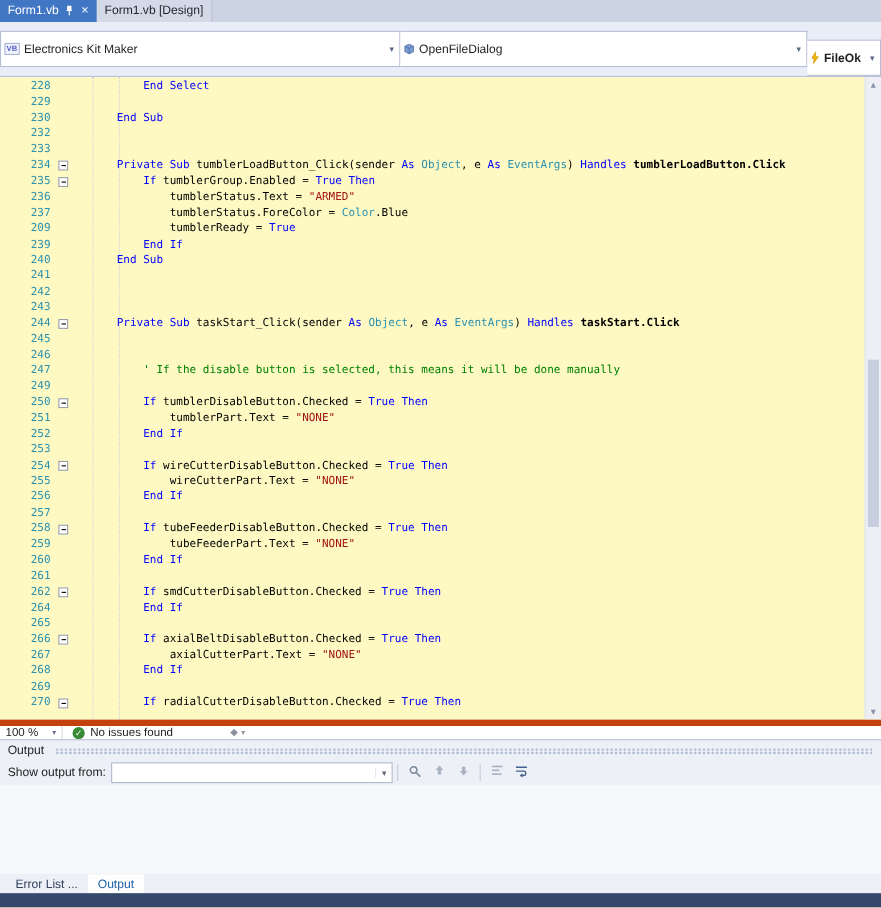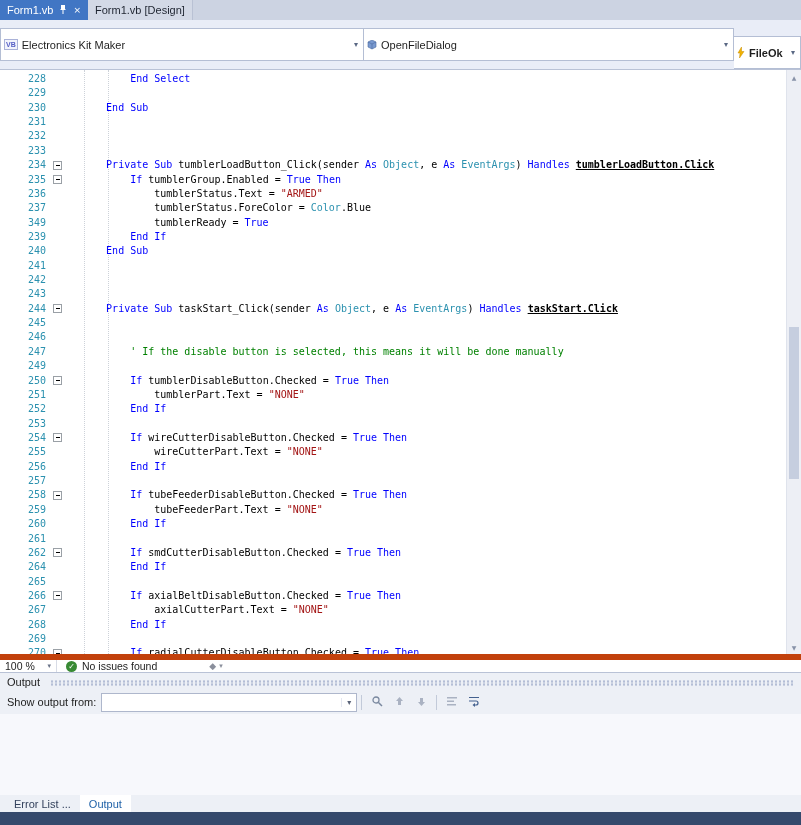--- a/index.html
+++ b/index.html
@@ -18,32 +18,32 @@
   .navbar { flex:0 0 19px; background:#e9edf7; border-bottom:1px solid #b9c2d6; display:flex; align-items:center; }
   .combo { height:33px; background:#fff; border:1px solid #b4bed4; display:flex; align-items:center; font-size:11px; color:#1e1e1e; padding:0 2px 0 3px; overflow:hidden; }
   .combo.c1 { width:364px; }
   .combo.c2 { width:370px; border-left:none; }
   .combo.c3 { flex:1; border-left:none; font-weight:bold;margin-top:16px; }
   .combo .arrow { margin-left:auto; color:#5a6884; font-size:8px; padding:0 3px; font-family:"DejaVu Sans",sans-serif; }
   .vb-badge { font-size:7px; font-weight:bold; color:#5660c6; border:1px solid #aab2d8; padding:0 1px; margin-right:4px; line-height:9px; background:#f2f4fc; }
   .combo-ic { margin-right:4px; display:flex; align-items:center; }
 
   
-  .editor { flex:1 1 auto; position:relative; background:#ffffff; overflow:hidden; }
+  .editor { flex:1 1 auto; position:relative; background:#fef9c3; overflow:hidden; }
   .guide { position:absolute; top:0; bottom:0; width:0; border-left:1px dotted #cdd2d9; }
   .g0 { left:84px; } .g4 { left:108px; }
   .lines { position:absolute; top:0; left:0; right:15px; bottom:0; padding-top:2px; font-family:"DejaVu Sans Mono",monospace; font-size:10px; line-height:14.37px; }
   .cl { display:flex; height:14.37px; }
   .ln { flex:0 0 46px; text-align:right; color:#2b91af; }
   .fold { flex:0 0 22px; position:relative; }
   .foldbox { position:absolute; left:7px; top:2.5px; width:9px; height:9px; border:1px solid #9aa0a6; background:#fff; }
   .foldbox::after { content:""; position:absolute; left:1.5px; right:1.5px; top:3px; height:1px; background:#000; }
   .code { white-space:pre; color:#000; padding-left:14px; }
   .tk-k { color:#0000ff; } .tk-t { color:#2b91af; } .tk-s { color:#a31515; }
-  .tk-c { color:#008000; } .tk-b { color:#000; font-weight:bold;text-decoration:underline; } .tk-p { color:#000; }
+  .tk-c { color:#008000; } .tk-b { color:#000; font-weight:bold; } .tk-p { color:#000; }
 
   .vscroll { position:absolute; top:0; right:0; bottom:0; width:15px; background:#edeff5; border-left:1px solid #dfe3ec; }
   .vs-arrow { height:14px; display:flex; align-items:center; justify-content:center; font-size:6px; color:#8892a8; font-family:"DejaVu Sans",sans-serif; }
   .vs-arrow.down { position:absolute; bottom:0; left:0; right:0; }
   .vs-thumb { position:absolute; left:2px; right:2px; top:44%; height:26%; background:#c6cedf; }
 
   
   .zoomrow { flex:0 0 16px; background:#fff; border-top:6px solid #c2410c; display:flex; align-items:center; font-size:10.5px; color:#1e1e1e; }
   .zoom-combo { width:56px; height:100%; display:flex; align-items:center; padding:0 5px; }
   .zoom-combo .arrow { margin-left:auto; font-size:7px; color:#6a7388; font-family:"DejaVu Sans",sans-serif; }
@@ -131,25 +131,20 @@
           <span class="ln">229</span>
           <span class="fold"></span>
           <span class="code"></span>
         </div>
         <div class="cl">
           <span class="ln">230</span>
           <span class="fold"></span>
           <span class="code"><span class="tk-p">    </span><span class="tk-k">End Sub</span></span>
         </div>
         <div class="cl">
-          <span class="ln">231</span>
-          <span class="fold"></span>
-          <span class="code"></span>
-        </div>
-        <div class="cl">
           <span class="ln">232</span>
           <span class="fold"></span>
           <span class="code"></span>
         </div>
         <div class="cl">
           <span class="ln">233</span>
           <span class="fold"></span>
           <span class="code"></span>
         </div>
         <div class="cl">
@@ -170,21 +165,21 @@
           <span class="ln">236</span>
           <span class="fold"></span>
           <span class="code"><span class="tk-p">            tumblerStatus.Text = </span><span class="tk-s">"ARMED"</span></span>
         </div>
         <div class="cl">
           <span class="ln">237</span>
           <span class="fold"></span>
           <span class="code"><span class="tk-p">            tumblerStatus.ForeColor = </span><span class="tk-t">Color</span><span class="tk-p">.Blue</span></span>
         </div>
         <div class="cl">
-          <span class="ln">349</span>
+          <span class="ln">209</span>
           <span class="fold"></span>
           <span class="code"><span class="tk-p">            tumblerReady = </span><span class="tk-k">True</span></span>
         </div>
         <div class="cl">
           <span class="ln">239</span>
           <span class="fold"></span>
           <span class="code"><span class="tk-p">        </span><span class="tk-k">End If</span></span>
         </div>
         <div class="cl">
           <span class="ln">240</span>

